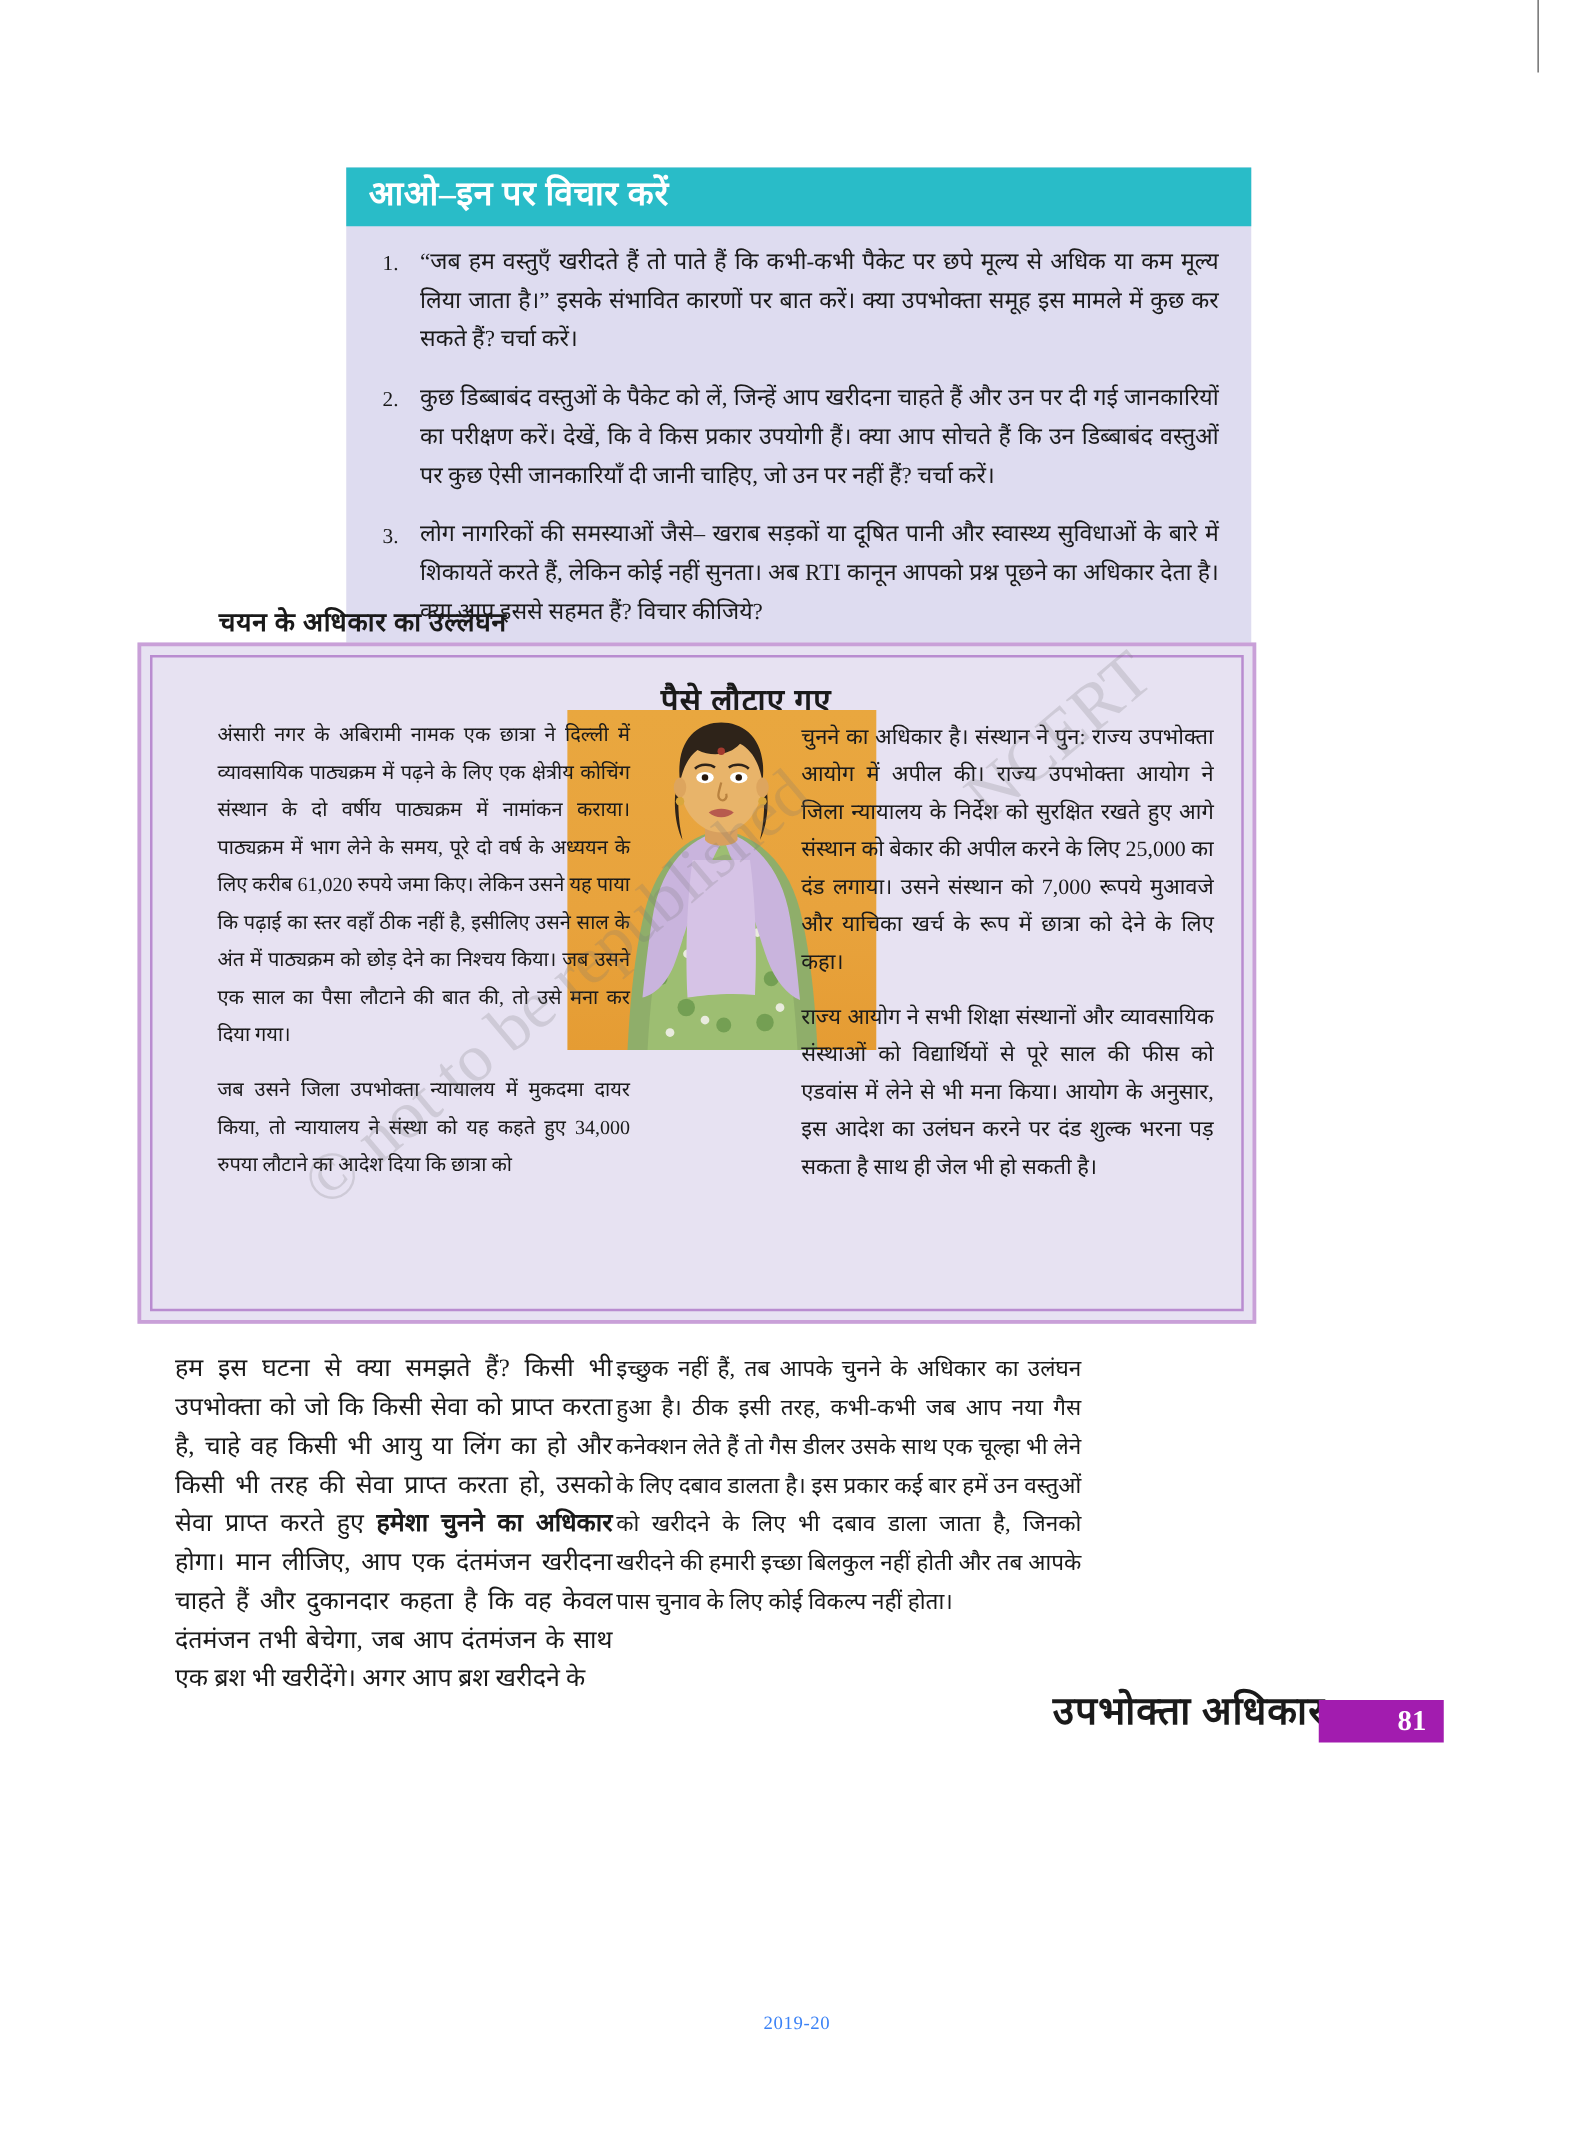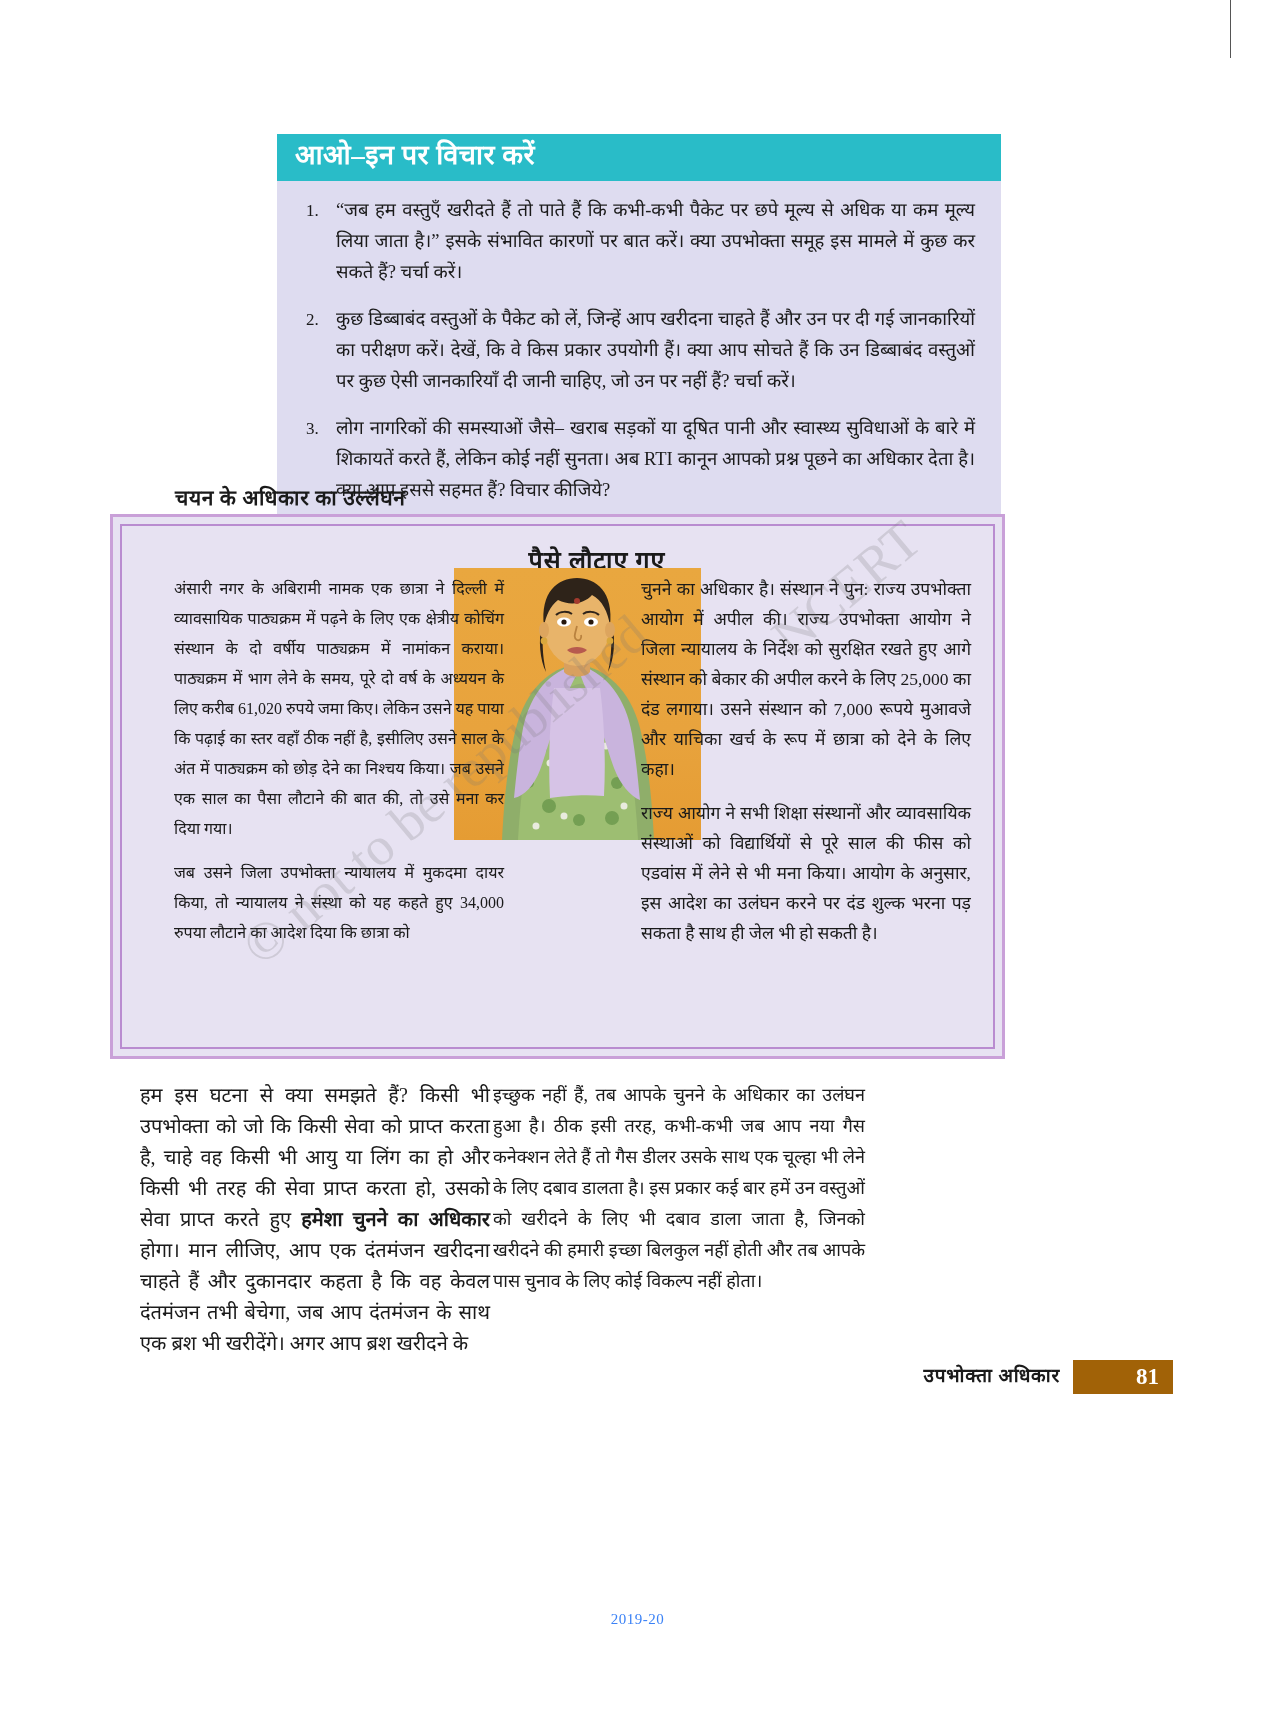--- a/index.html
+++ b/index.html
@@ -183,31 +183,31 @@
     font-size: 18px;
     line-height: 31px;
     text-align: justify;
   }
 
   
   .footer-chapter {
     position: absolute;
     right: 215px;
     bottom: 322px;
-    font-size: 19px;
+    font-size: 31px;
     font-weight: bold;
     letter-spacing: 0.8px;
   }
   .footer-pagebox {
     position: absolute;
-    right: 102px;
+    right: 120px;
     bottom: 316px;
     width: 100px;
     height: 34px;
-    background: #a16207;
+    background: #a21caf;
     color: #ffffff;
     font-size: 23px;
     font-weight: bold;
     display: flex;
     align-items: center;
     justify-content: flex-end;
     padding-right: 14px;
     box-sizing: border-box;
   }
   .footer-year {

